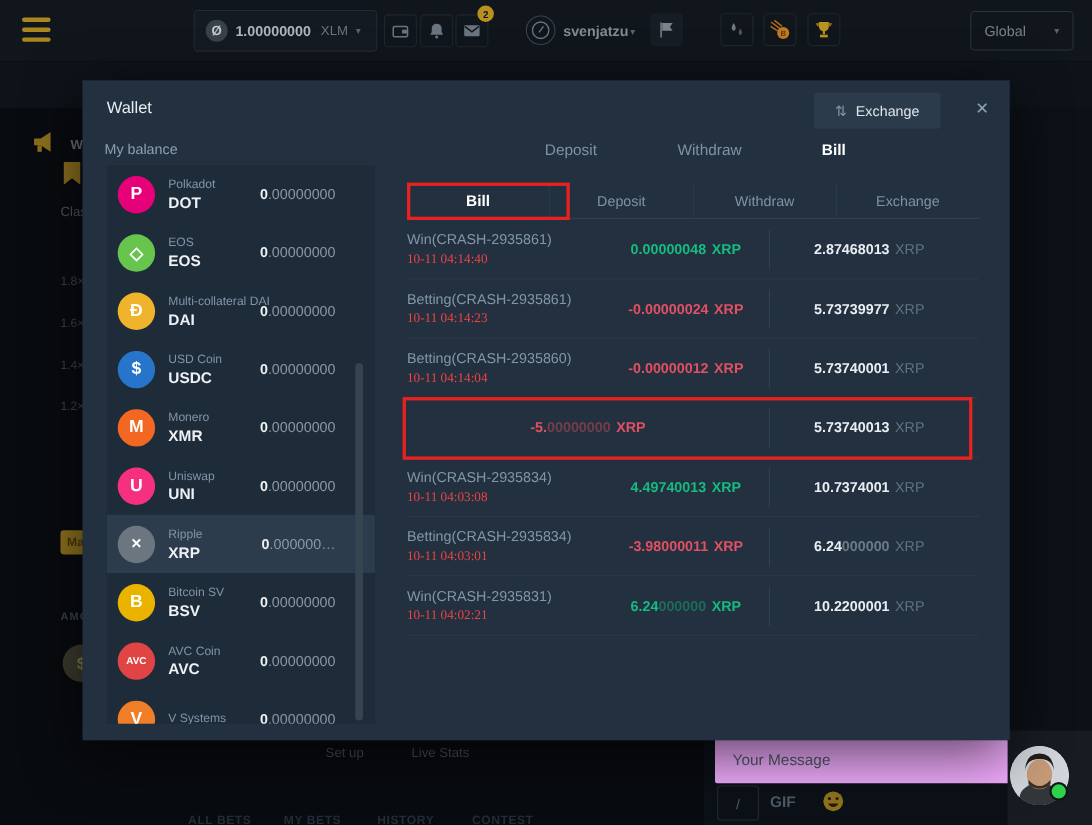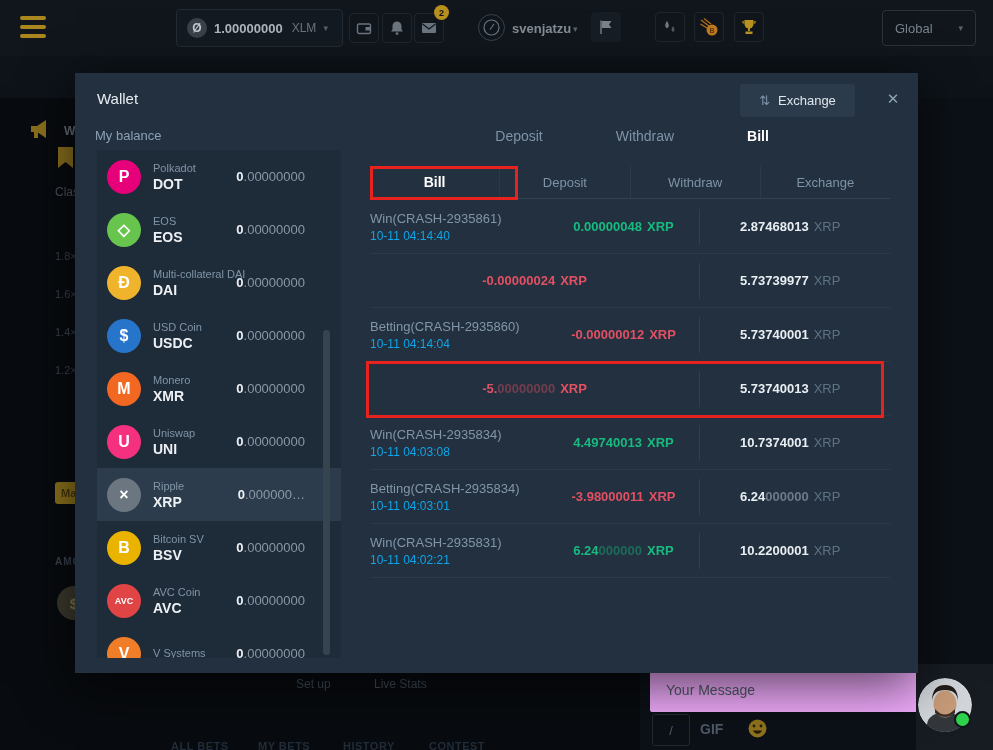--- a/index.html
+++ b/index.html
@@ -84,21 +84,21 @@
   .wtab.active { color:#ffffff; font-weight:bold; }
   .m-subtabs { position:absolute; left:295px; top:93px; width:520px; height:33px; display:flex; border-bottom:1px solid #33424f; }
   .subtab { flex:1; display:flex; align-items:center; justify-content:center; font-size:13px; color:#7e93a7; cursor:pointer; }
   .subtab:not(:last-child) { border-right:1px solid #2c3a48; }
   .subtab.active { color:#fff; font-weight:bold; font-size:14px; }
 
   .tx-list { position:absolute; left:295px; top:127px; width:520px; }
   .tx-row { height:54px; display:flex; align-items:center; border-bottom:1px solid #2c3a48; }
   .tx-label { width:178px; text-align:left; }
   .tx-name { font-size:13px; color:#8296a9; }
-  .tx-time { font-size:12px; color:#0ea5e9; margin-top:3px; }
+  .tx-time { font-size:12px; color:#ef4444; margin-top:3px;font-family:Liberation Serif, serif; }
   .tx-amount { flex:1; text-align:center; font-size:13px; font-weight:bold; }
   .tx-amount.credit { color:#17bb80; }
   .tx-amount.debit { color:#e25063; }
   .tx-amount .dim { opacity:.42; }
   .tx-unit { margin-left:5px; }
   .tx-vdiv { width:1px; height:36px; background:#31404e; }
   .tx-balance { width:190px; padding-left:40px; font-size:13px; font-weight:bold; color:#e9eef3; }
   .tx-balance .dim { color:#6b7b8a; }
   .tx-balance .tx-unit { color:#5f7285; font-weight:normal; }
 
@@ -381,20 +381,24 @@
     <div class="tx-label">
       <div class="tx-name">Win(CRASH-2935861)</div>
       <div class="tx-time">10-11 04:14:40</div>
     </div>
     <div class="tx-amount credit"><span class="main">0.00000048</span><span class="dim"></span><span class="tx-unit">XRP</span></div>
     <div class="tx-vdiv"></div>
     <div class="tx-balance"><span class="main">2.87468013</span><span class="dim"></span><span class="tx-unit">XRP</span></div>
   </div>
 
   <div class="tx-row">
+    <div class="tx-label">
+      <div class="tx-name">Betting(CRASH-2935861)</div>
+      <div class="tx-time">10-11 04:14:23</div>
+    </div>
     <div class="tx-amount debit"><span class="main">-0.00000024</span><span class="dim"></span><span class="tx-unit">XRP</span></div>
     <div class="tx-vdiv"></div>
     <div class="tx-balance"><span class="main">5.73739977</span><span class="dim"></span><span class="tx-unit">XRP</span></div>
   </div>
 
   <div class="tx-row">
     <div class="tx-label">
       <div class="tx-name">Betting(CRASH-2935860)</div>
       <div class="tx-time">10-11 04:14:04</div>
     </div>

